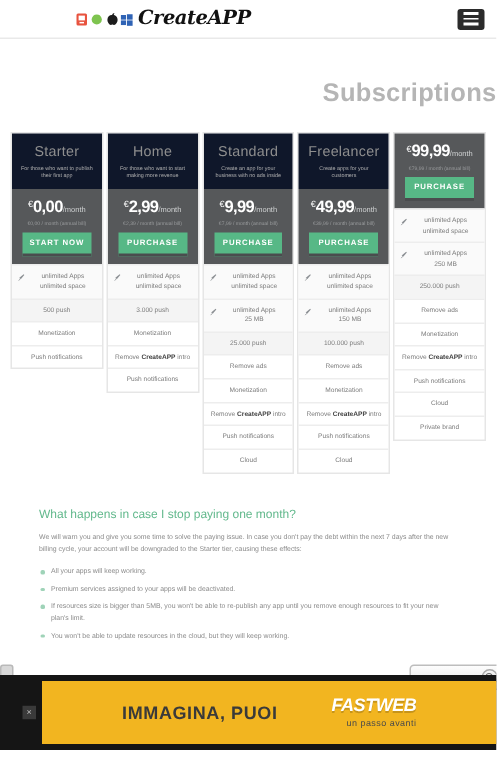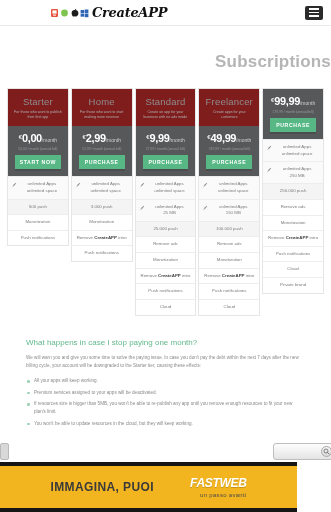--- a/index.html
+++ b/index.html
@@ -36,21 +36,21 @@
   
   .page{ padding:0; background:#fff; }
   .title{
     text-align:right; font-size:17px; color:#b5b5b5; font-weight:bold;
     padding:26px 0 16px 0; letter-spacing:.2px;
   }
 
   
   .plans{ display:flex; gap:2px; padding:0 7px; align-items:flex-start;}
   .plan{ flex:1; background:#fff; border:1px solid #e6e6e6; }
-  .plan-head{ padding:7px 3px 6px; text-align:center; background:#7f1d1d;}
+  .plan-head{ padding:7px 3px 6px; text-align:center; background:#0f172a;}
   .plan-name{ font-size:9.5px; color:#8e8e8e; font-weight:normal; letter-spacing:.2px;}
   .plan-sub{ font-size:3.6px; color:#b0b0b0; line-height:1.45; margin-top:3px; padding:0 2px;}
   .plan-price-box{ background:#56585a; color:#fff; padding:6px 3px 5px; text-align:center;}
   .plan-price{ white-space:nowrap; }
   .cur{ font-size:6px; vertical-align:top; position:relative; top:2px;}
   .amt{ font-size:11px; font-weight:bold; letter-spacing:-.4px;}
   .per{ font-size:5px; color:#cfd1d2;}
   .plan-annual{ font-size:3.4px; color:#9a9c9e; margin-top:3px;}
   .plan-btn{
     display:block; margin:4px 4px 0; background:#57b886; color:#fff;
@@ -101,21 +101,21 @@
     border:1px solid #a9a9a9; display:flex;align-items:center;justify-content:center;
     margin-left:auto; flex:0 0 11px;
   }
   .left-dark{
     position:absolute; left:0; bottom:52px; width:9px;height:17px;
     background:#d8d8d8; border:1px solid #b9b9b9; border-radius:2px;
   }
 
   
   .ad{
-    position:absolute; left:0; bottom:0; width:297px; height:50px;
+    position:absolute; left:0; bottom:12px; width:331px; height:50px;
     background:#151515; display:flex; align-items:center; justify-content:flex-end;
   }
   .ad-inner{
     position:relative;
     width:303px; height:42px; background:#f2b520;
     display:flex; align-items:center; justify-content:center; gap:36px;
   }
   .ad-left{
     font-family:"Liberation Sans", sans-serif;
     font-size:12px; font-weight:bold; color:#3a3a3a; letter-spacing:.4px;

